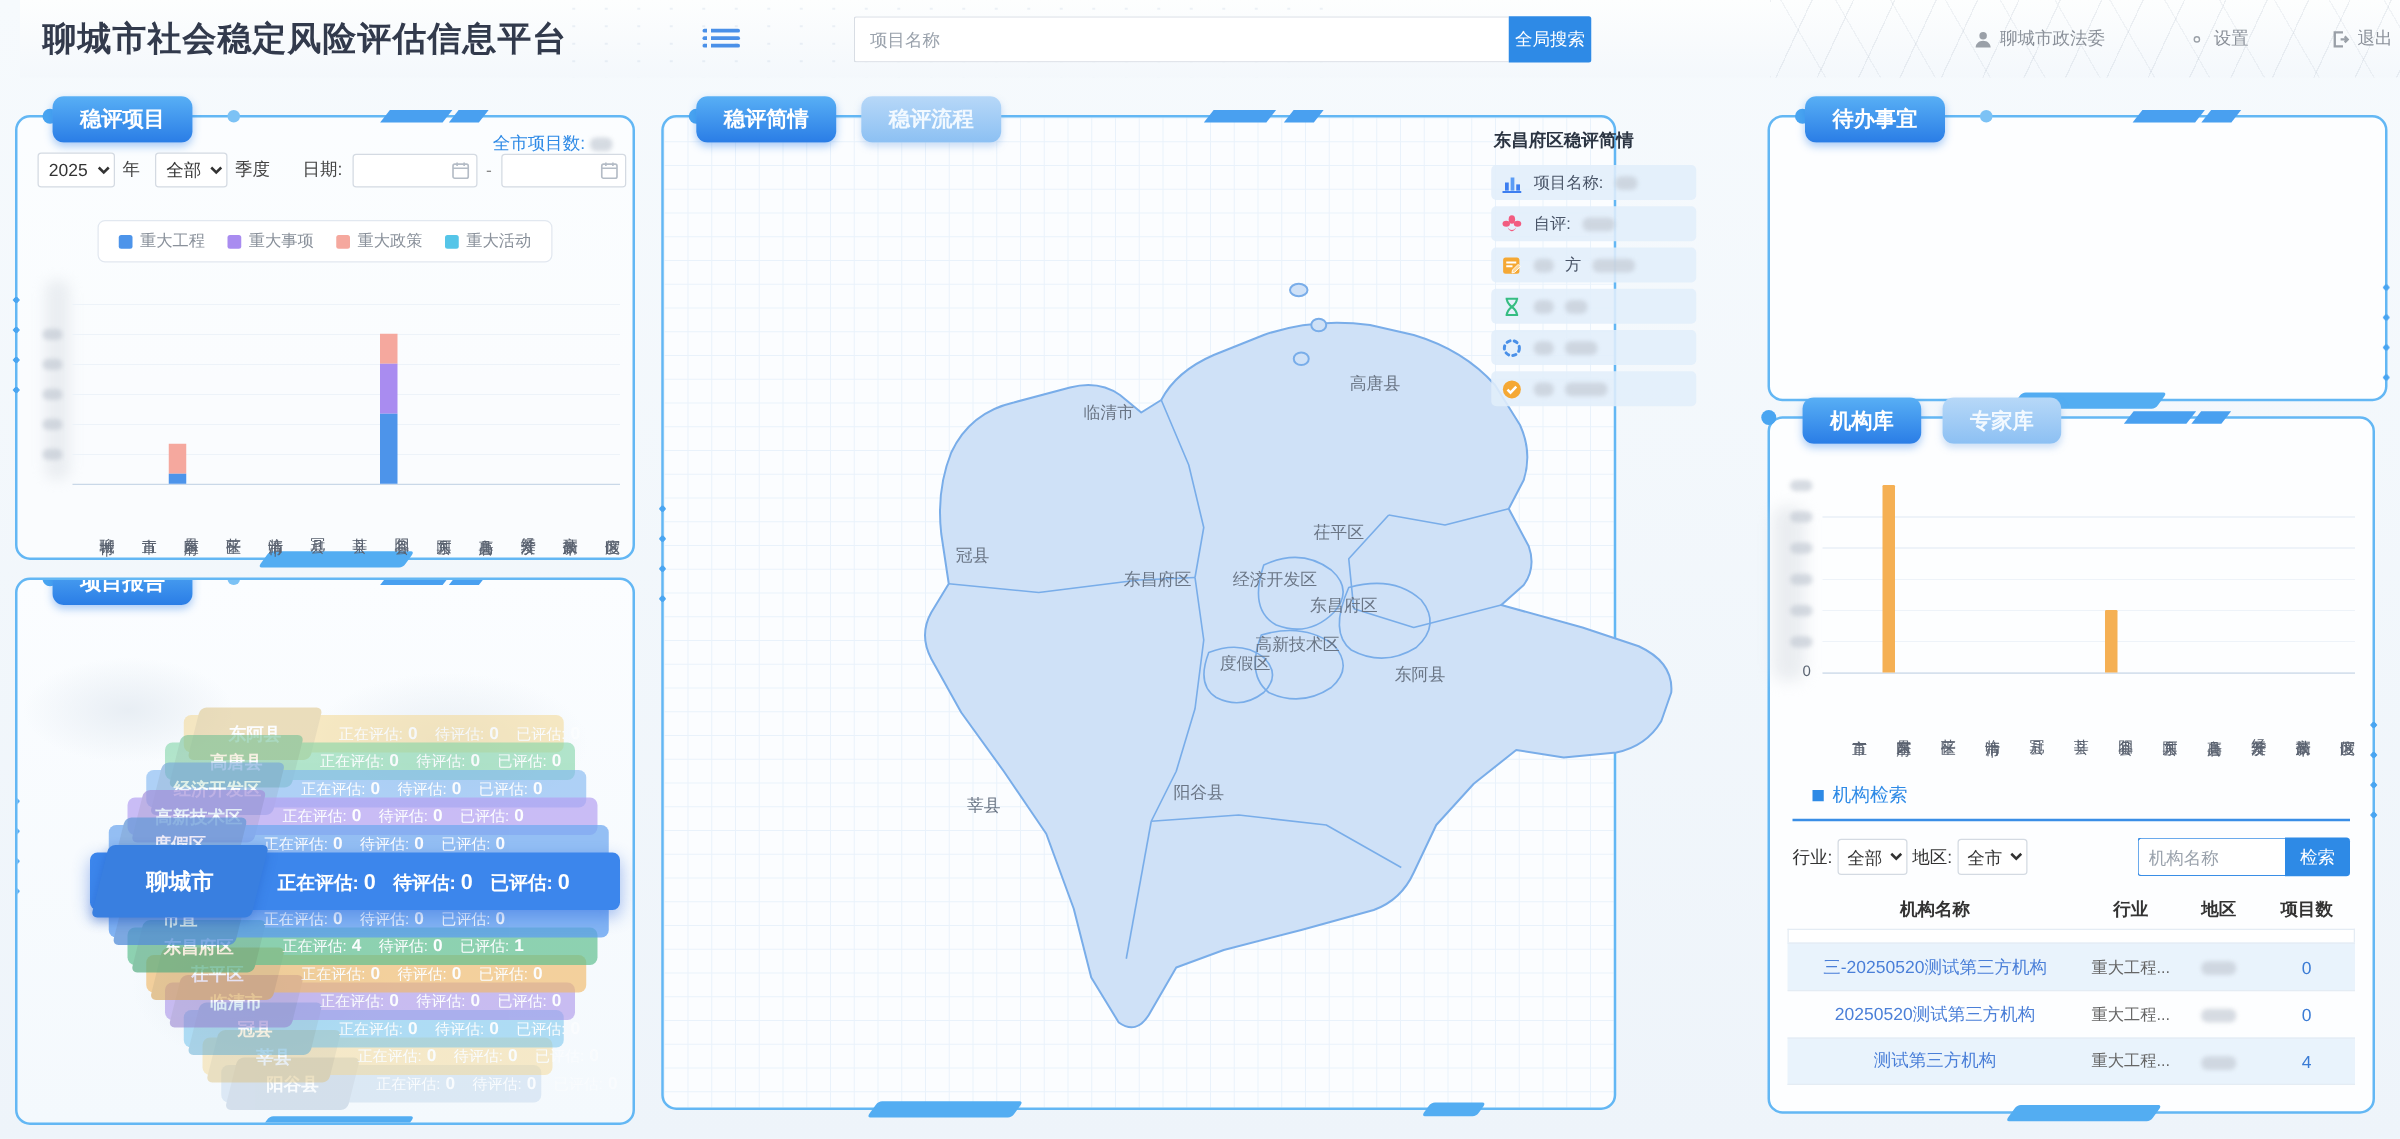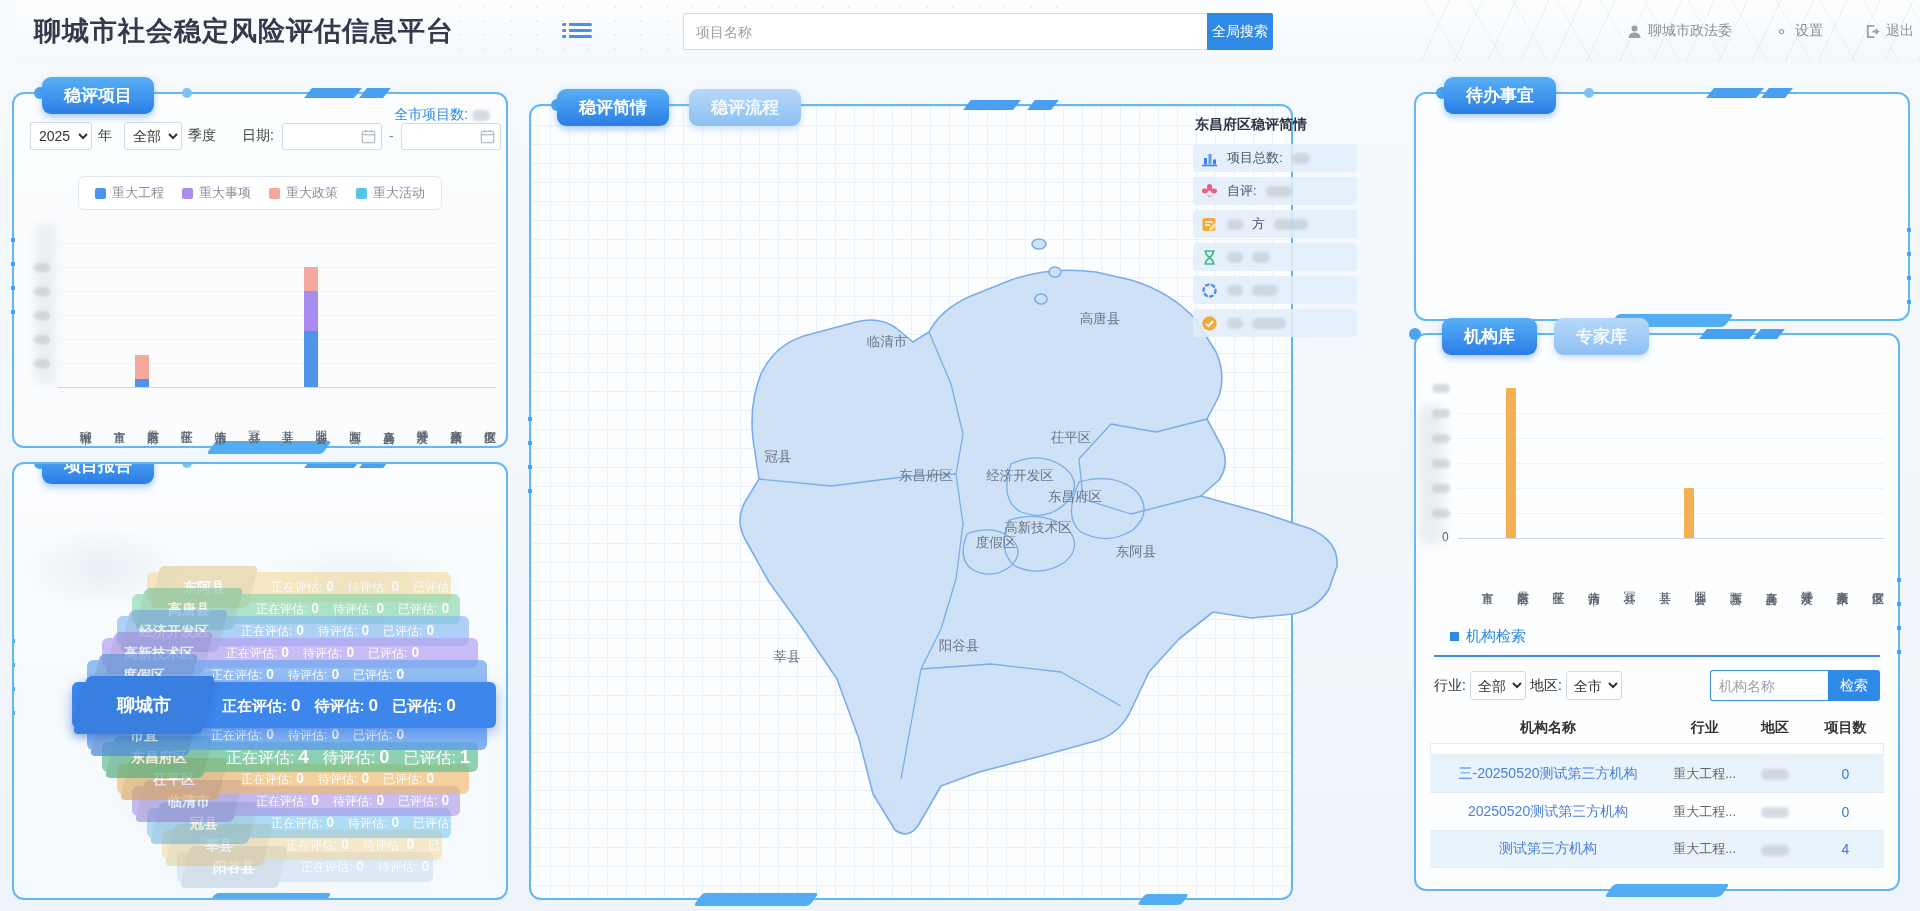--- a/index.html
+++ b/index.html
@@ -21,21 +21,21 @@
   .app-title { position:absolute; left:18px; top:13px; font-size:27px; font-weight:bold; color:#323a4c; letter-spacing:1px; }
   .menu-ic { position:absolute; left:546px; top:20px; width:30px; height:24px; cursor:pointer; }
   .menu-ic i { display:block; height:3px; margin:3px 0; border-radius:2px;
                background:linear-gradient(90deg,#4a90e8 0 4px, transparent 4px 7px, #4a90e8 7px 100%); }
   .search-wrap { position:absolute; left:667px; top:13px; height:37px; display:flex; }
   .search-input { width:524px; height:37px; border:1px solid #d8dde4; border-right:none; border-radius:2px 0 0 2px;
                   padding:0 12px; font-size:14px; color:#333; background:#fff; outline:none; }
   .search-input::placeholder { color:#9aa2ac; }
   .search-btn { width:66px; height:37px; background:#2e8ae6; color:#fff; border:none; font-size:14px;
                 border-radius:0 2px 2px 0; cursor:pointer; }
-  .hdr-right { position:absolute; right:22px; top:0; height:62px; display:flex; align-items:center; gap:42px; }
+  .hdr-right { position:absolute; right:22px; top:0; height:62px; display:flex; align-items:center; gap:66px; }
   .hdr-item { display:flex; align-items:center; gap:6px; color:#8a9099; font-size:14px; cursor:pointer; }
   .hdr-item svg { display:block; }
 
   
   .panel { position:absolute; border:2px solid #63b7f4; border-radius:12px; background:rgba(252,254,255,.75); }
   .badge { position:absolute; top:-17px; padding:7px 22px; font-size:17px; font-weight:bold; color:#fff;
            background:linear-gradient(180deg,#58aff5,#2a7de6); border-radius:9px;
            box-shadow:0 3px 7px rgba(42,125,230,.4); white-space:nowrap; cursor:default; }
   .badge.tab2 { background:linear-gradient(180deg,#b7d8f8,#8cc0f3); color:#f2f9ff;
                 box-shadow:0 3px 6px rgba(120,170,230,.35); cursor:pointer; }
@@ -90,21 +90,21 @@
   .carousel { position:absolute; left:0; top:108px; width:496px; }
   .c-row { position:relative; border-radius:6px; }
   .c-chip { position:absolute; left:8px; border-radius:5px; color:#fff; font-weight:bold; text-align:center;
             transform:skewX(-14deg); }
   .c-chip span { display:block; transform:skewX(14deg); }
   .c-stats { position:absolute; right:14px; left:132px; top:0; bottom:0; display:flex; align-items:center;
              gap:14px; color:#fff; white-space:nowrap; }
   .c-stats b { font-size:115%; margin-left:4px; }
 
   
-  #panel-map { left:529px; top:104px; width:764px; height:796px;
+  #panel-map { left:529px; top:92px; width:764px; height:796px;
       background-color:#fbfdff;
       background-image:linear-gradient(#e9f2fb 1px, transparent 1px),
                        linear-gradient(90deg,#e9f2fb 1px, transparent 1px);
       background-size:19px 19px; }
   #map-svg { position:absolute; left:80px; top:118px; }
   .info-card { position:absolute; left:662px; top:6px; width:164px; }
   .info-title { font-size:14px; font-weight:bold; color:#2b3442; margin:4px 0 10px 2px; white-space:nowrap; }
   .info-row { display:flex; align-items:center; gap:9px; height:28px; margin-bottom:5px; padding:0 8px;
               background:rgba(225,238,250,.88); border-radius:4px; font-size:13px; color:#4a5568; }
   .info-row svg { flex:0 0 auto; }
@@ -371,21 +371,21 @@
           <div class="c-stats" style="left: 124px; font-size: 12px;">
             <span>正在评估:<b>0</b></span>
             <span>待评估:<b>0</b></span>
             <span>已评估:<b>0</b></span>
           </div>
         </div>
         <div class="c-row" style="height: 30px; margin-bottom: -8px; width: 376px; margin-left: 88px; z-index: 28; background: rgb(95, 192, 143); opacity: 0.69;">
           <div class="c-chip" style="width: 98px; top: -6px; height: 42px; line-height: 42px; font-size: 14px; background: rgb(86, 173, 129);">
             <span>东昌府区</span>
           </div>
-          <div class="c-stats" style="left: 124px; font-size: 16px;">
+          <div class="c-stats" style="left: 124px; font-size: 12px;">
             <span>正在评估:<b>4</b></span>
             <span>待评估:<b>0</b></span>
             <span>已评估:<b>1</b></span>
           </div>
         </div>
         <div class="c-row" style="height: 30px; margin-bottom: -8px; width: 352px; margin-left: 103px; z-index: 27; background: rgb(242, 185, 102); opacity: 0.635;">
           <div class="c-chip" style="width: 98px; top: -6px; height: 42px; line-height: 42px; font-size: 14px; background: rgb(218, 167, 92);">
             <span>茌平区</span>
           </div>
           <div class="c-stats" style="left: 124px; font-size: 12px;">
@@ -494,21 +494,21 @@
       <div id="info-rows">
           <div class="info-row">
             <span style="display: flex;">
               <svg width="17" height="17" viewBox="0 0 17 17">
                 <path d="M1 15.5h15" stroke="#3d7ef0" stroke-width="1.6"></path>
                 <rect x="3" y="8" width="3" height="6.5" fill="#3d7ef0"></rect>
                 <rect x="7.5" y="4" width="3" height="10.5" fill="#5b9cf5"></rect>
                 <rect x="12" y="9.5" width="3" height="5" fill="#3d7ef0"></rect>
               </svg>
             </span>
-            <span>项目总数:</span>
+            <span>项目名称:</span>
             <span class="blob" style="width: 18px;"></span>
           </div>
           <div class="info-row">
             <span style="display: flex;">
               <svg width="17" height="17" viewBox="0 0 17 17">
                 <g fill="#f25c80">
                   <ellipse cx="8.5" cy="4.5" rx="2.6" ry="3.4"></ellipse>
                   <ellipse cx="4" cy="8" rx="3" ry="2.4"></ellipse>
                   <ellipse cx="13" cy="8" rx="3" ry="2.4"></ellipse>
                   <path d="M5 11 q3.5 4 7 0 q-3.5 6 -7 0z"></path>

